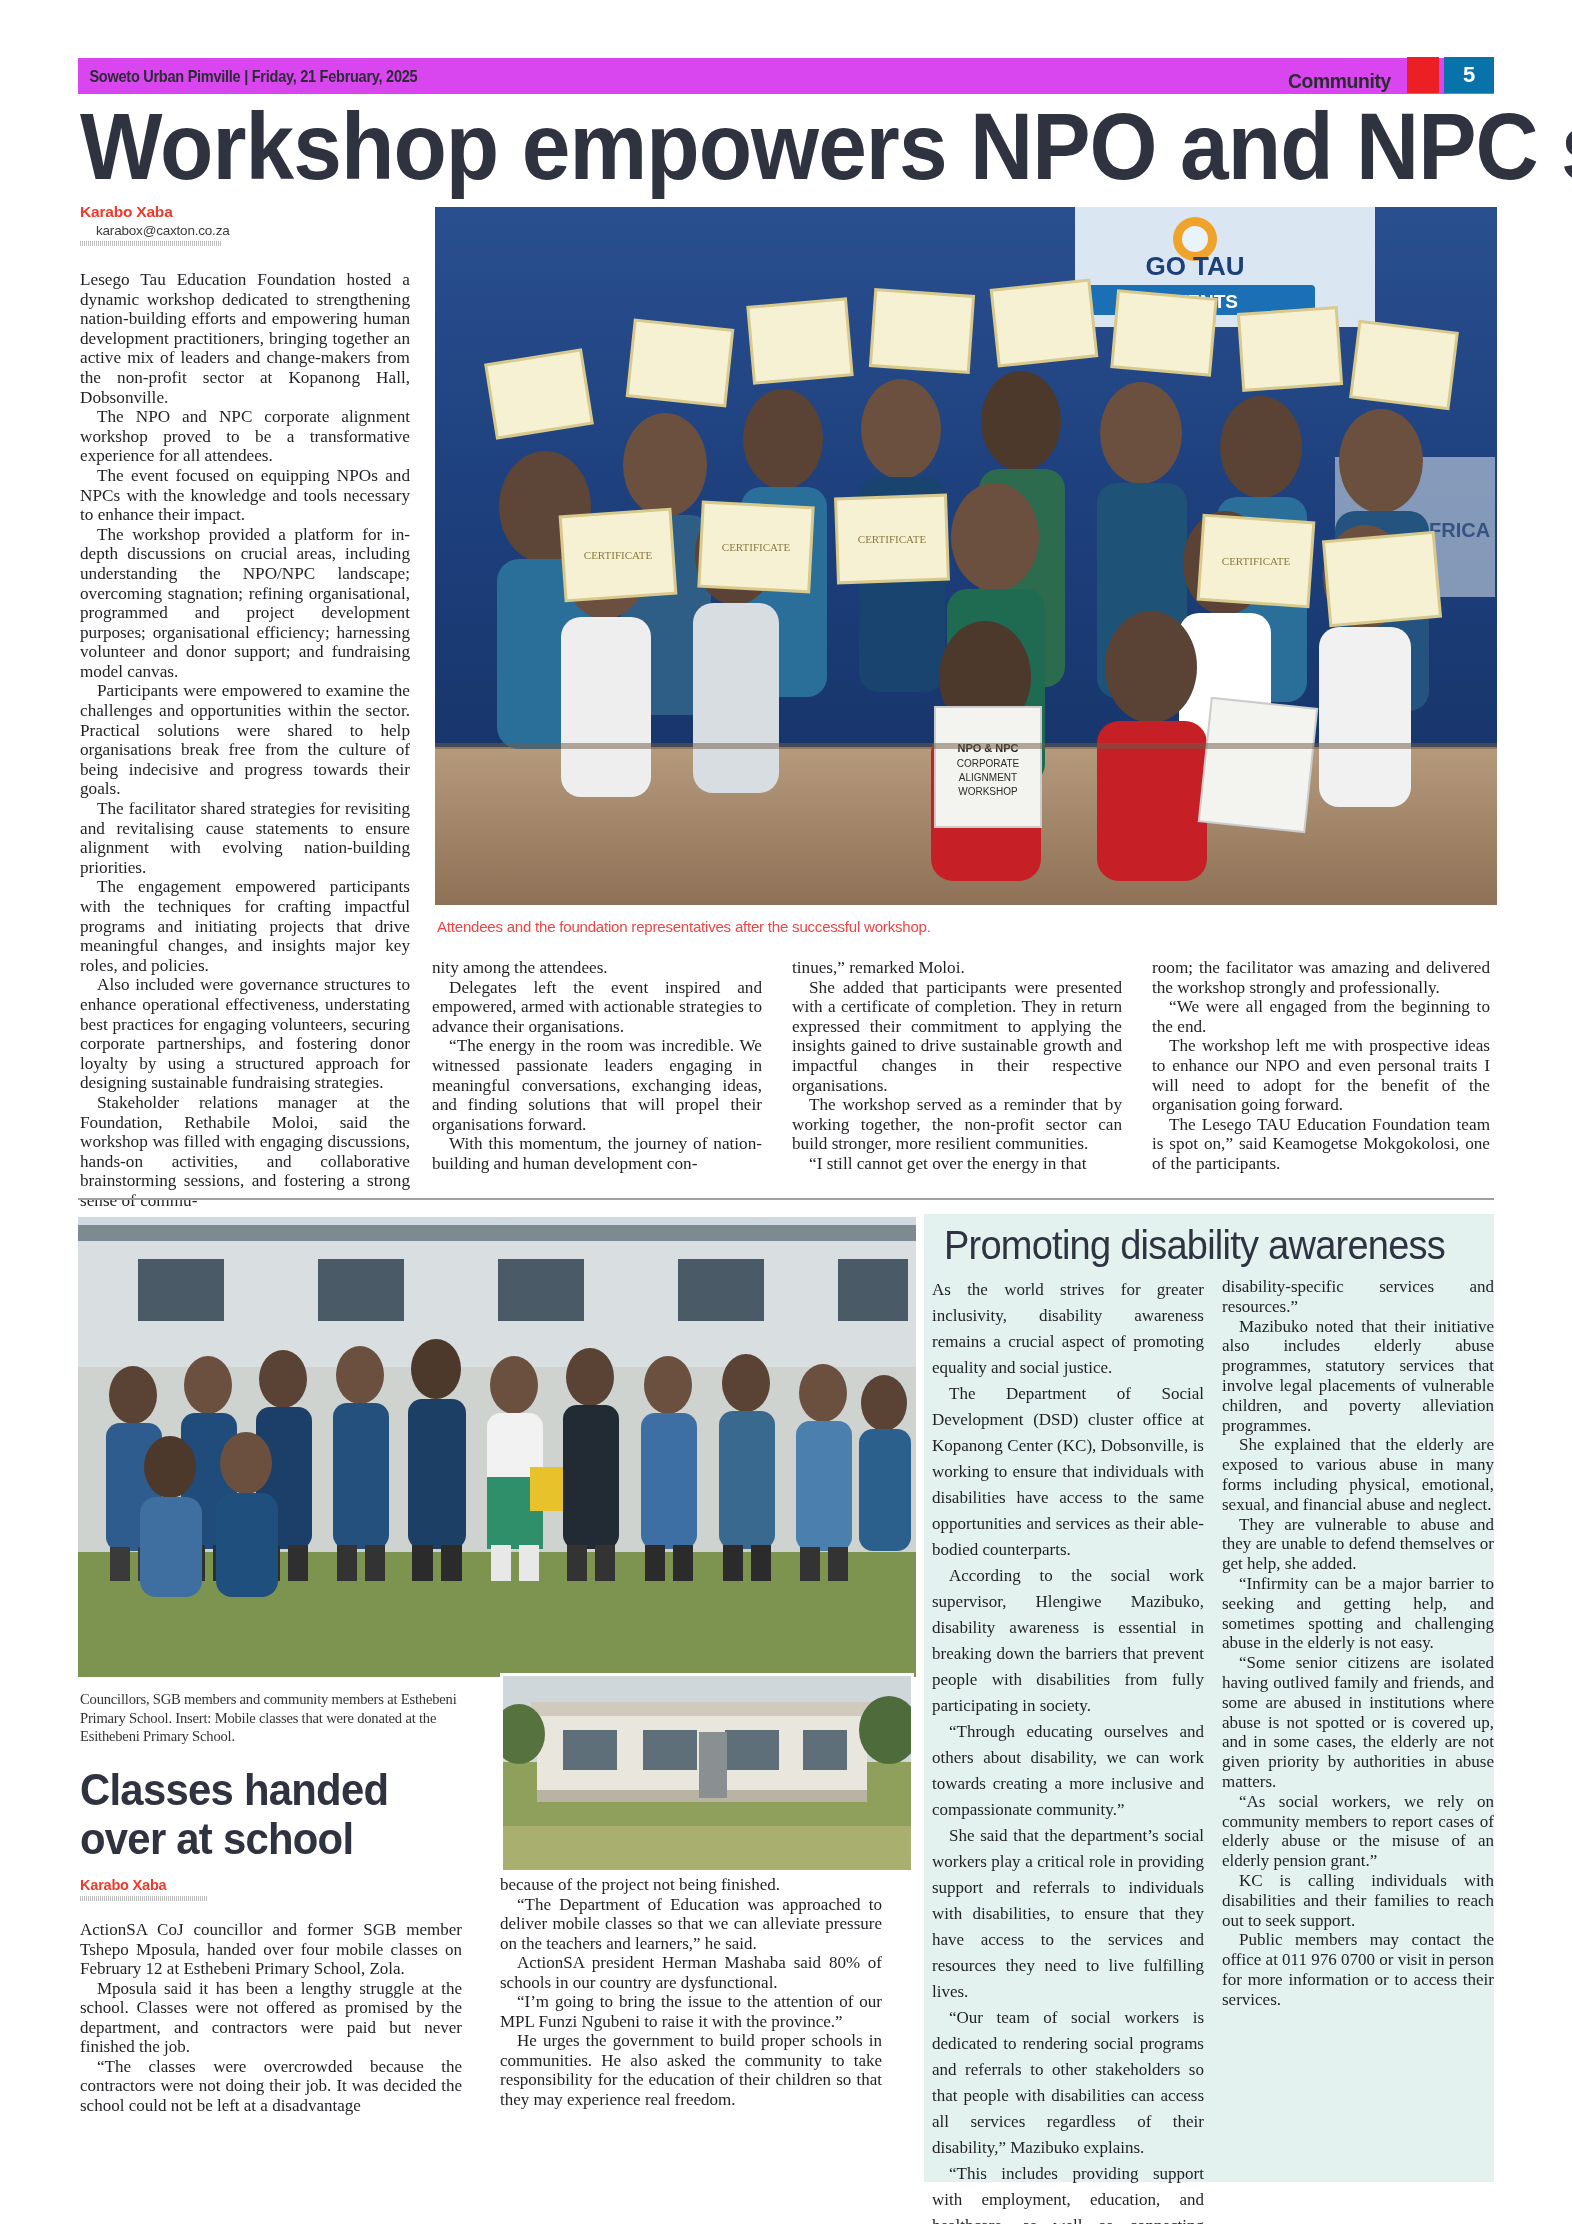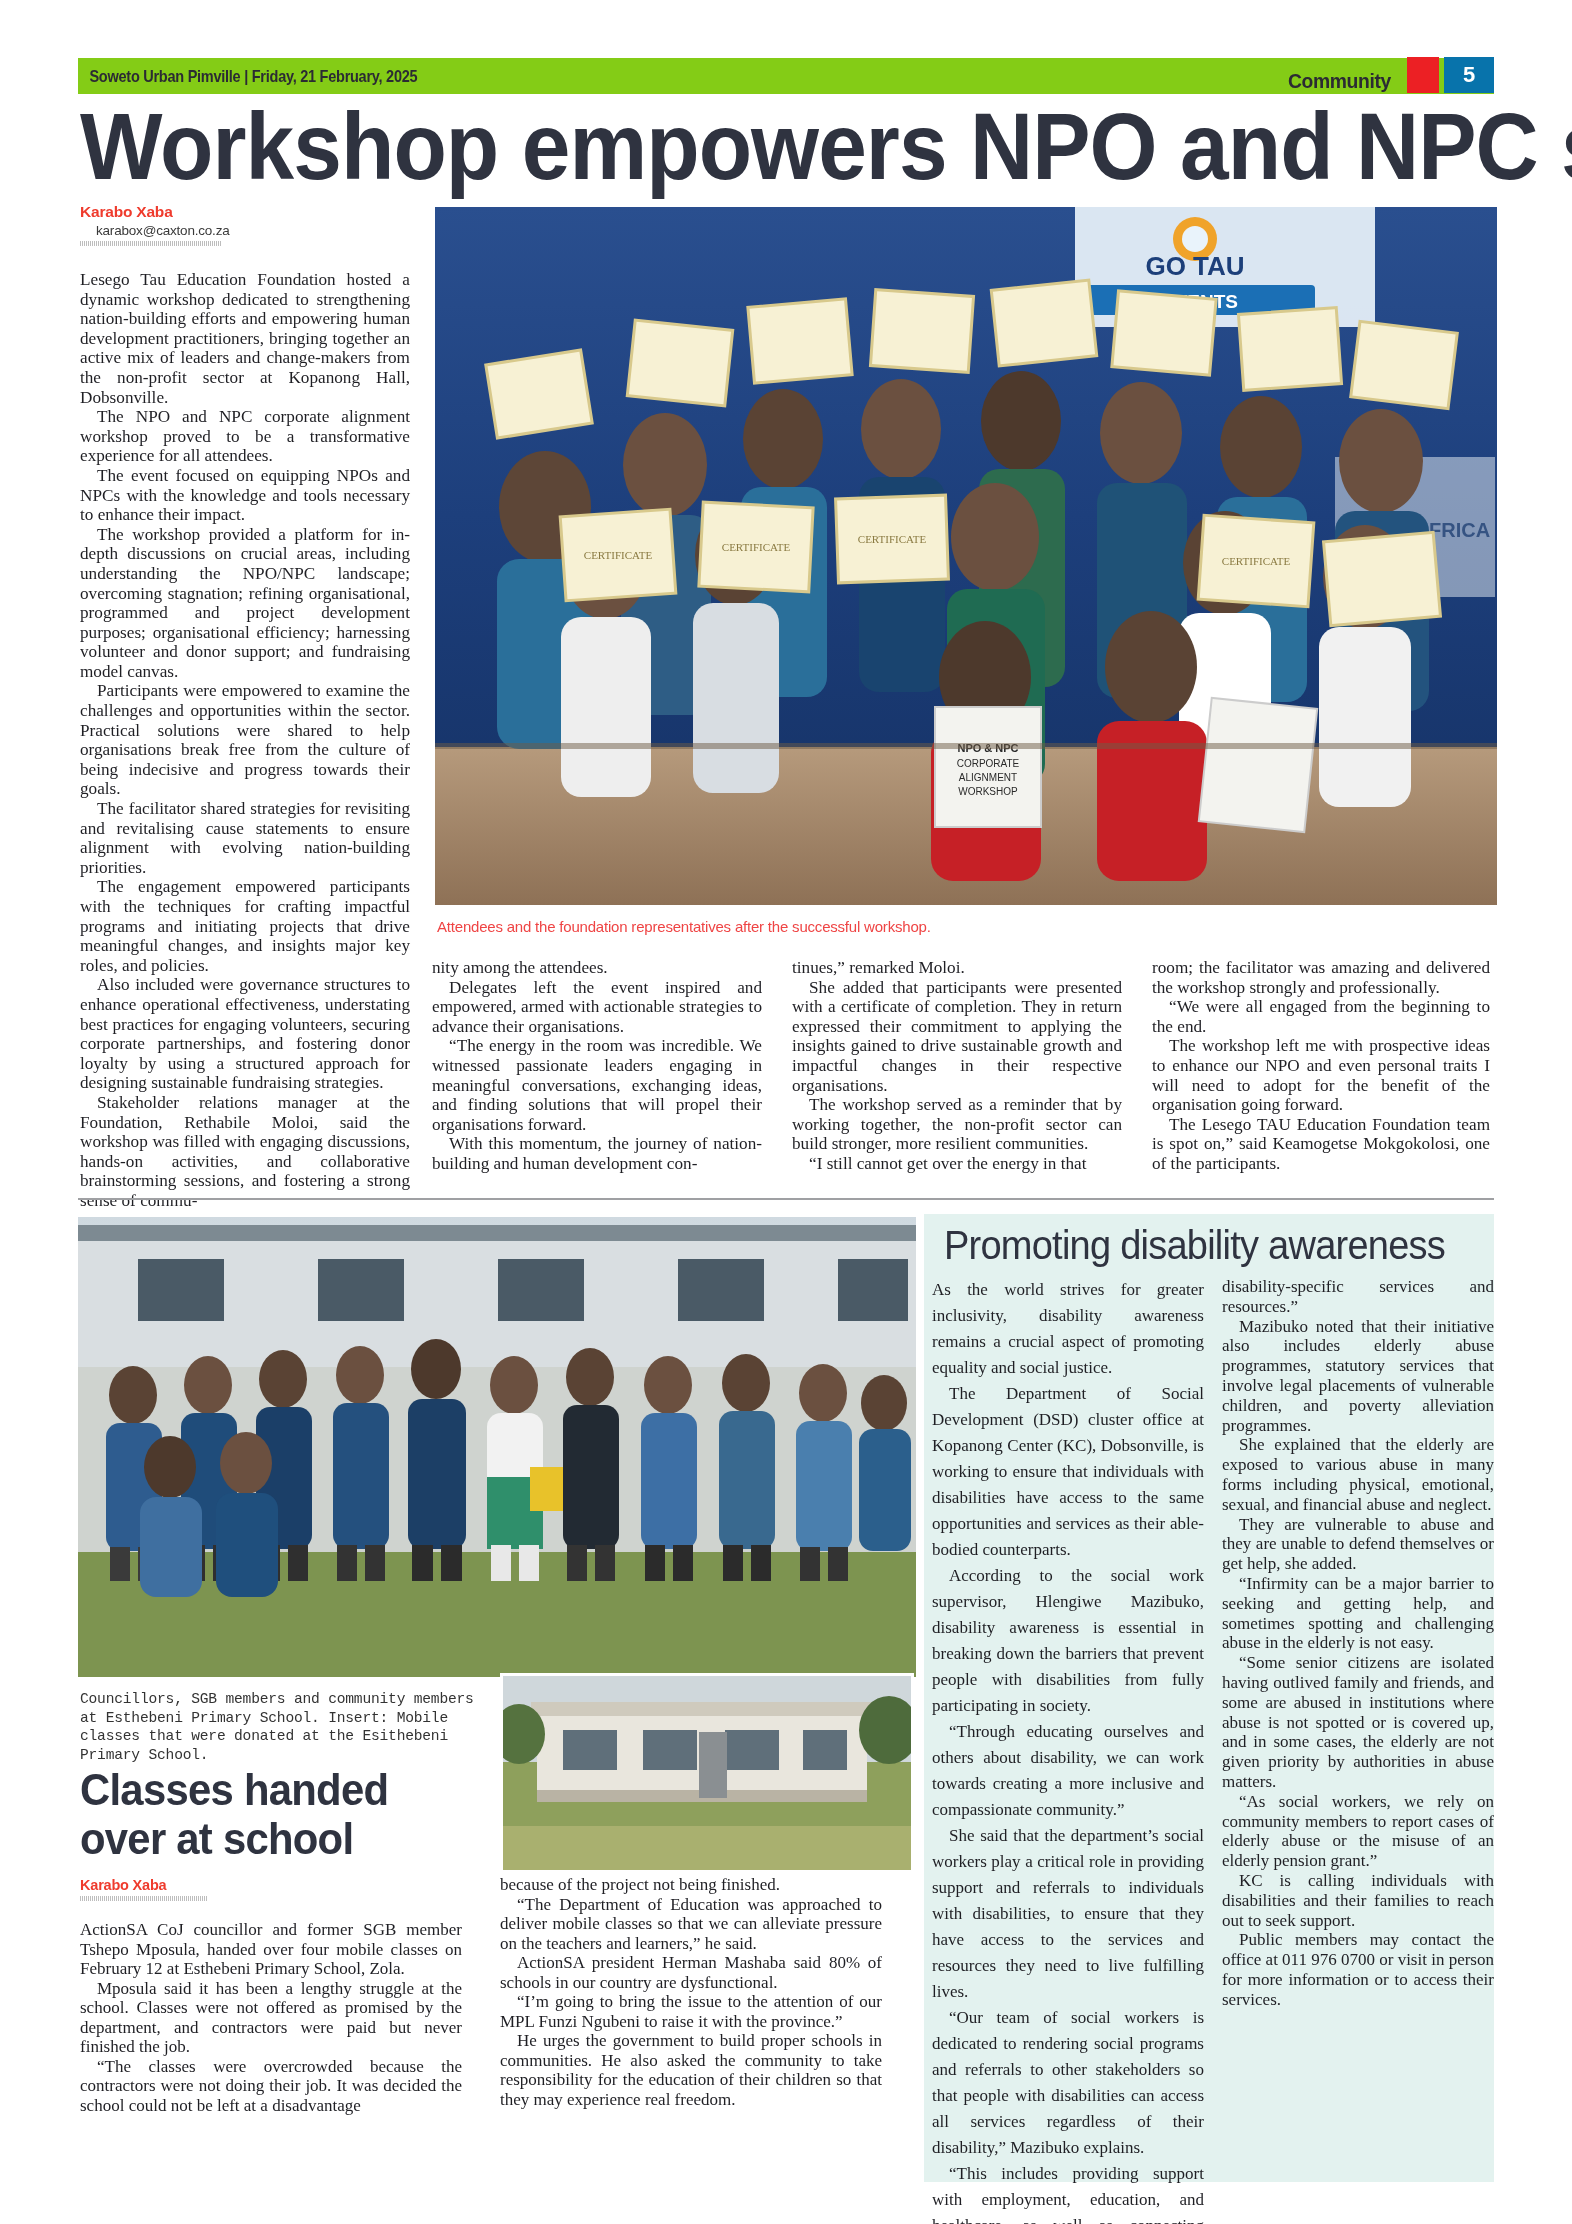--- a/index.html
+++ b/index.html
@@ -20,21 +20,21 @@
     width: 1572px;
     height: 2224px;
     padding: 0;
   }
 
   
   .masthead {
     position: absolute;
     left: 78px; top: 58px;
     width: 1416px; height: 36px;
-    background: #84cc16;
+    background: #d946ef;
     display: flex;
     align-items: center;
   }
   .masthead-left {
     font-family: "Liberation Sans", sans-serif;
     font-size: 16.5px;
     font-weight: 600;
     letter-spacing: -0.3px;
     color: #2b2b33;
     padding-left: 13px;
@@ -176,21 +176,21 @@
     position: absolute;
     left: 78px; top: 1217px;
     width: 838px; height: 460px;
     overflow: hidden;
     background: #6f8a4b;
   }
   .school-caption {
     position: absolute;
     left: 80px; top: 1690px;
     width: 400px;
-    font-family: Liberation Mono, monospace;
+    font-family: Liberation Serif, serif;
     font-size: 14.6px;
     line-height: 18.5px;
     color: #333;
     letter-spacing: -0.2px;
   }
   .inset-photo {
     position: absolute;
     left: 500px; top: 1673px;
     width: 414px; height: 200px;
     border: 3px solid #ffffff;

